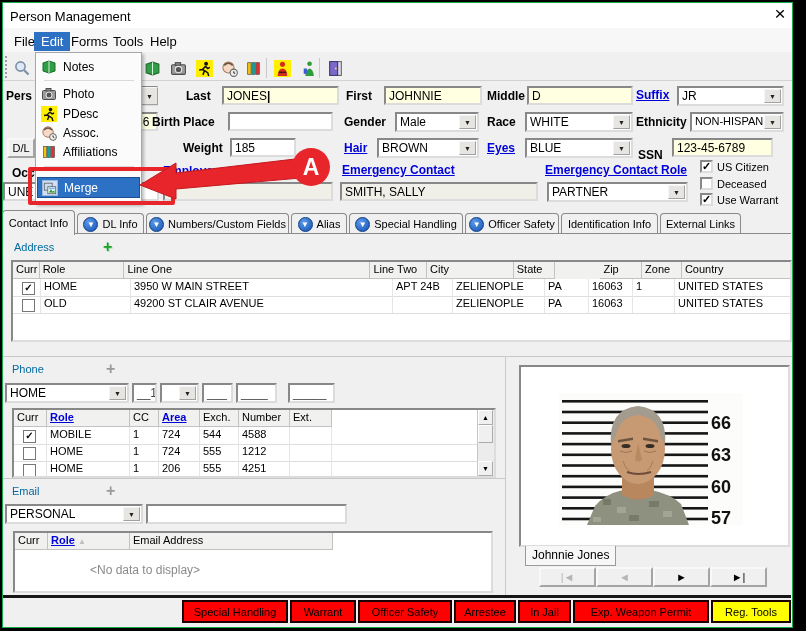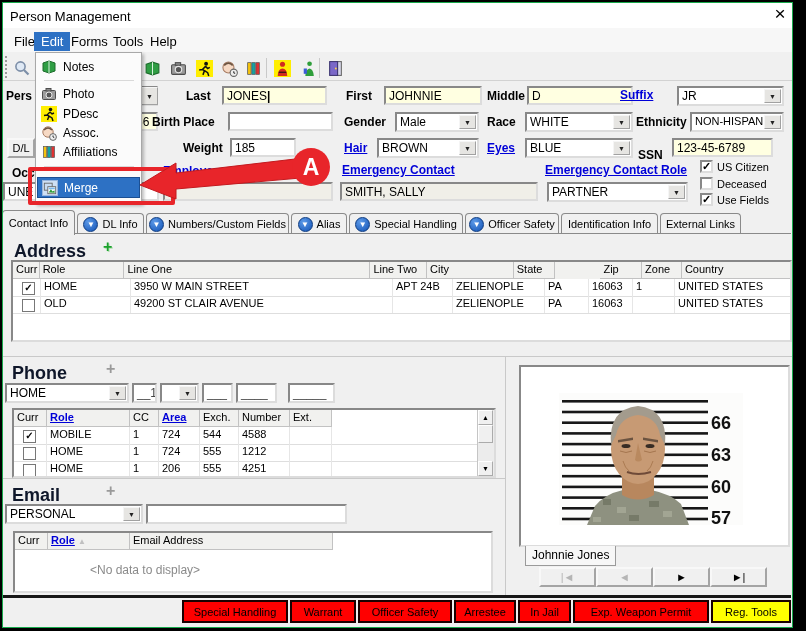--- a/index.html
+++ b/index.html
@@ -22,21 +22,21 @@
   .dd{position:absolute;right:1px;top:1px;bottom:1px;width:15px;background:#e6e5e2;
       border:1px outset #f5f5f5;font-size:7px;display:flex;align-items:center;justify-content:center;color:#222;}
   .cbx{position:absolute;width:13px;height:13px;background:#fff;border:2px inset #dcdcdc;
        box-sizing:border-box;font-size:11px;font-weight:bold;line-height:9px;text-align:center;color:#000;}
   .tab{position:absolute;top:213px;height:21px;background:#f0f0f0;border:1px solid #8a8a8a;border-bottom:none;
        border-radius:4px 4px 0 0;display:flex;align-items:center;justify-content:center;gap:4px;
        font-size:11px;box-sizing:border-box;}
   .tab.active{top:210px;height:25px;z-index:5;}
   .tabicon{width:15px;height:15px;border-radius:50%;background:radial-gradient(circle at 35% 30%,#5d9ae8,#1253b5);
            border:1px solid #0c3a80;color:#fff;font-size:8px;display:flex;align-items:center;justify-content:center;box-sizing:border-box;}
-  .panel-title{position:absolute;font-size:18px;font-weight:bold;color:#0f172a;}
+  .panel-title{position:absolute;font-size:11px;font-weight:normal;color:#0369a1;}
   .plus{position:absolute;font-size:16px;font-weight:bold;line-height:14px;}
   .tblbox{position:absolute;background:#fff;border:2px inset #dcdcdc;box-sizing:border-box;overflow:hidden;}
   .throw{position:absolute;left:0;top:0;right:0;height:17px;background:#f1f1ef;display:flex;}
   .th{box-sizing:border-box;border-right:1px solid #c2c2c2;border-bottom:1px solid #c2c2c2;
       font-size:11px;padding:1px 3px;background:#f1f1ef;white-space:nowrap;overflow:hidden;}
   .th .hlink{color:#0000d8;font-weight:bold;text-decoration:underline;}
   .trow{position:absolute;left:0;right:0;height:17px;display:flex;border-bottom:1px solid #dedede;}
   .td{box-sizing:border-box;border-right:1px solid #e6e6e6;font-size:11px;padding:1px 3px;
       white-space:nowrap;overflow:hidden;}
   .gridcb{width:11px;height:11px;border:1px solid #777;background:#fff;margin:2px 0 0 6px;
@@ -138,26 +138,26 @@
             <rect x="2.5" y="1.5" width="7.5" height="13" fill="#7b68c8" stroke="#3c3470"></rect>
             <circle cx="8.3" cy="8" r=".9" fill="#ffd24a"></circle>
           </svg>
   </div>
 
   <div class="lbl" style="left:6px;top:89px;">Pers</div>
   <div class="combo" style="left:35px;top:86px;width:123px;"></div>
   <div class="dd abs" style="left:141px;top:87px;width:15px;height:16px;">▼</div>
 
   <div class="lbl" style="left:186px;top:89px;">Last</div>
-  <div class="field yellow" style="left:222px;top:86px;width:105px;"><span>JONES</span><span style="font-weight:bold;">|</span></div>
+  <div class="field yellow" style="left:222px;top:86px;width:117px;"><span>JONES</span><span style="font-weight:bold;">|</span></div>
   <div class="lbl" style="left:346px;top:89px;">First</div>
   <div class="field yellow" style="left:384px;top:86px;width:98px;">JOHNNIE</div>
   <div class="lbl" style="left:487px;top:89px;">Middle</div>
   <div class="field yellow" style="left:527px;top:86px;width:106px;">D</div>
-  <div class="link" style="left:620px;top:88px;">Suffix</div>
+  <div class="link" style="left:636px;top:88px;">Suffix</div>
   <div class="combo" style="left:677px;top:86px;width:107px;"><span>JR</span><span class="dd">▼</span></div>
 
   <div class="field yellow" style="left:128px;top:112px;width:30px;padding-left:6px;">56</div>
   <div class="lbl" style="left:152px;top:115px;">Birth Place</div>
   <div class="field" style="left:228px;top:112px;width:105px;"></div>
   <div class="lbl" style="left:344px;top:115px;">Gender</div>
   <div class="combo" style="left:395px;top:112px;width:84px;"><span>Male</span><span class="dd">▼</span></div>
   <div class="lbl" style="left:487px;top:115px;">Race</div>
   <div class="combo" style="left:525px;top:112px;width:108px;"><span>WHITE</span><span class="dd">▼</span></div>
   <div class="lbl" style="left:636px;top:115px;">Ethnicity</div>
@@ -176,21 +176,21 @@
   <div class="lbl" style="left:12px;top:166px;">Occ</div>
   <div class="link" style="left:163px;top:164px;">Employer</div>
   <div class="link" style="left:342px;top:163px;">Emergency Contact</div>
   <div class="link" style="left:545px;top:163px;">Emergency Contact Role</div>
 
   <div class="cbx" style="left:700px;top:160px;"><span>✓</span></div>
   <div class="slbl" style="left:717px;top:161px;">US Citizen</div>
   <div class="cbx" style="left:700px;top:177px;"></div>
   <div class="slbl" style="left:717px;top:178px;">Deceased</div>
   <div class="cbx" style="left:700px;top:193px;"><span>✓</span></div>
-  <div class="slbl" style="left:717px;top:194px;">Use Fields</div>
+  <div class="slbl" style="left:717px;top:194px;">Use Warrant</div>
 
   <div class="field" style="left:3px;top:182px;width:156px;">UNE</div>
   <div class="field grayf" style="left:163px;top:182px;width:170px;"></div>
   <div class="field grayf" style="left:340px;top:182px;width:198px;">SMITH, SALLY</div>
   <div class="combo" style="left:547px;top:182px;width:141px;"><span>PARTNER</span><span class="dd">▼</span></div>
 
   <div class="abs" style="left:3px;top:233px;width:788px;height:1px;background:#8a8a8a;z-index:4;"></div>
   <div class="tab active" style="left:2px;width:73px;background:#f0f0f0;">
     <span>Contact Info</span>
         </div>

